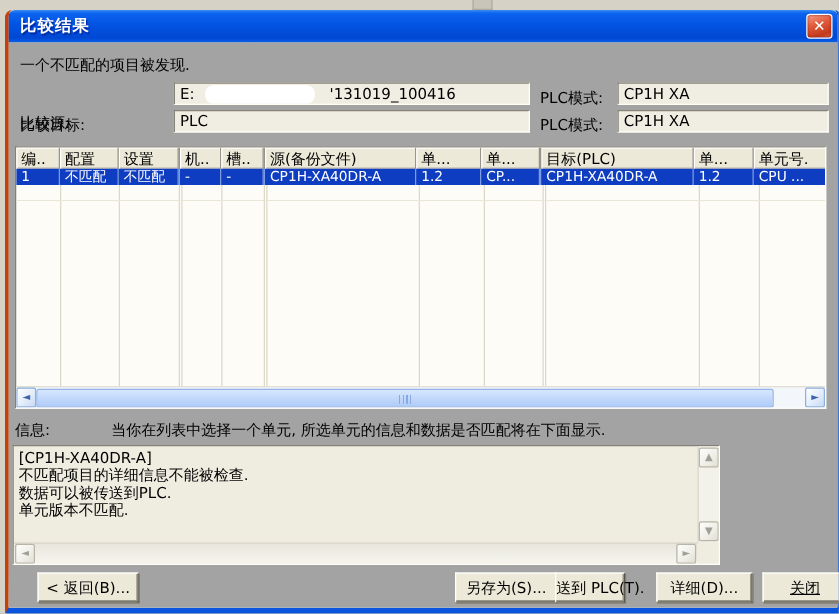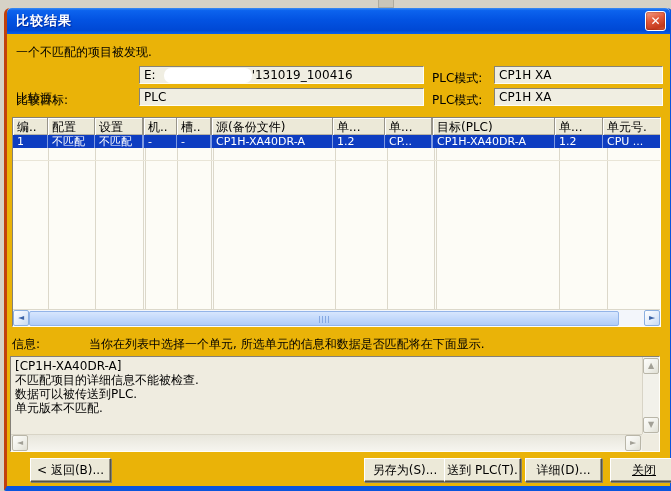--- a/index.html
+++ b/index.html
@@ -26,21 +26,21 @@
   }
   .title { color:#fff; font-weight:bold; font-size:13px; text-shadow:1px 1px 1px #00289c; letter-spacing:1px; }
   .close-btn {
     position:absolute; right:4px; top:3px; width:21px; height:20px;
     background:linear-gradient(160deg,#f2a38c 0%,#e35b3c 40%,#c33a1d 80%,#d9633f 100%);
     border:1px solid #fff; border-radius:3px;
     color:#fff; font-weight:bold; font-size:12px; line-height:18px; text-align:center;
     cursor:pointer; box-shadow:inset 0 0 2px #8c1500;
   }
 
-  .body { position:relative; width:663px; height:452px; background:#eab308; }
+  .body { position:relative; width:663px; height:452px; background:#a3a3a3; }
 
   .message { position:absolute; left:9px; top:10px; }
 
   .lbl { position:absolute; white-space:nowrap; }
   .field {
     position:absolute; height:18px;
     background:#f0eee2;
     border:1px solid; border-color:#868378 #fffef5 #fffef5 #868378;
     display:flex; align-items:center; padding:0 4px; white-space:nowrap; overflow:hidden;
   }
@@ -94,21 +94,21 @@
     background:linear-gradient(180deg,#d7e6fd 0%,#c3d9fb 50%,#b0ccf8 100%);
     border:1px solid #93b4e8; border-radius:2px; position:relative; cursor:pointer;
   }
   .sb-thumb::after {
     content:""; position:absolute; left:50%; top:4px; margin-left:-5px; width:10px; height:7px;
     background:repeating-linear-gradient(90deg,#86a9e2 0 1px,transparent 1px 3px);
   }
 
   
   .infobox {
-    position:absolute; left:3px; top:322px; width:650px; height:96px;
+    position:absolute; left:3px; top:322px; width:566px; height:96px;
     background:#efece0;
     border:1px solid; border-color:#848078 #fffef8 #fffef8 #848078;
     overflow:hidden;
   }
   .info-text { position:absolute; left:0; top:0; right:17px; bottom:17px; padding:2px 4px; line-height:14px; overflow:hidden; }
   .vscroll2 {
     position:absolute; right:0; top:0; width:17px; bottom:17px;
     background:#f2f1ea; border-left:1px solid #d8d4c6;
     display:flex; flex-direction:column; justify-content:space-between; align-items:center; padding:1px 0;
   }
@@ -149,21 +149,21 @@
   </div>
 
   <div class="body">
 
     <div class="message">一个不匹配的项目被发现.</div>
 
     <div class="lbl" style="left:9px; top:36px;margin-top:20px;">比较源:</div>
     <div class="field" style="left:132px; top:32px; width:285px;">
       <span>E:</span>
       <span class="censor-a"></span>
-      <span style="margin-left:96px;">'131019_100416</span>
+      <span style="margin-left:96px;padding-left:12px;">'131019_100416</span>
     </div>
     <div class="censor-b"></div>
 
     <div class="lbl" style="left:425px; top:36px;">PLC模式:</div>
     <div class="field" style="left:487px; top:32px; width:169px;">
       <span>CP1H XA</span>
     </div>
 
     <div class="lbl" style="left:9px; top:58px;">比较目标:</div>
     <div class="field" style="left:132px; top:54px; width:285px;">
@@ -227,18 +227,18 @@
         <div class="sb-btn pale">▼</div>
       </div>
       <div class="hscroll2">
         <div class="sb-btn pale">◄</div>
         <div class="sb-btn pale">►</div>
       </div>
     </div>
 
     <div class="btn" style="left:7px; width:81px;">&lt; 返回(B)...</div>
     <div class="btn" style="left:341px; width:82px;">另存为(S)...</div>
-    <div class="btn" style="left:421px; width:77px;text-align:center;">送到 PLC(T).</div>
+    <div class="btn" style="left:421px; width:56px;text-align:center;">送到 PLC(T).</div>
     <div class="btn" style="left:502px; width:77px;">详细(D)...</div>
     <div class="btn" style="left:587px; width:68px;text-decoration:underline;">关闭</div>
 
   </div>
 </div>
 
 </body></html>

